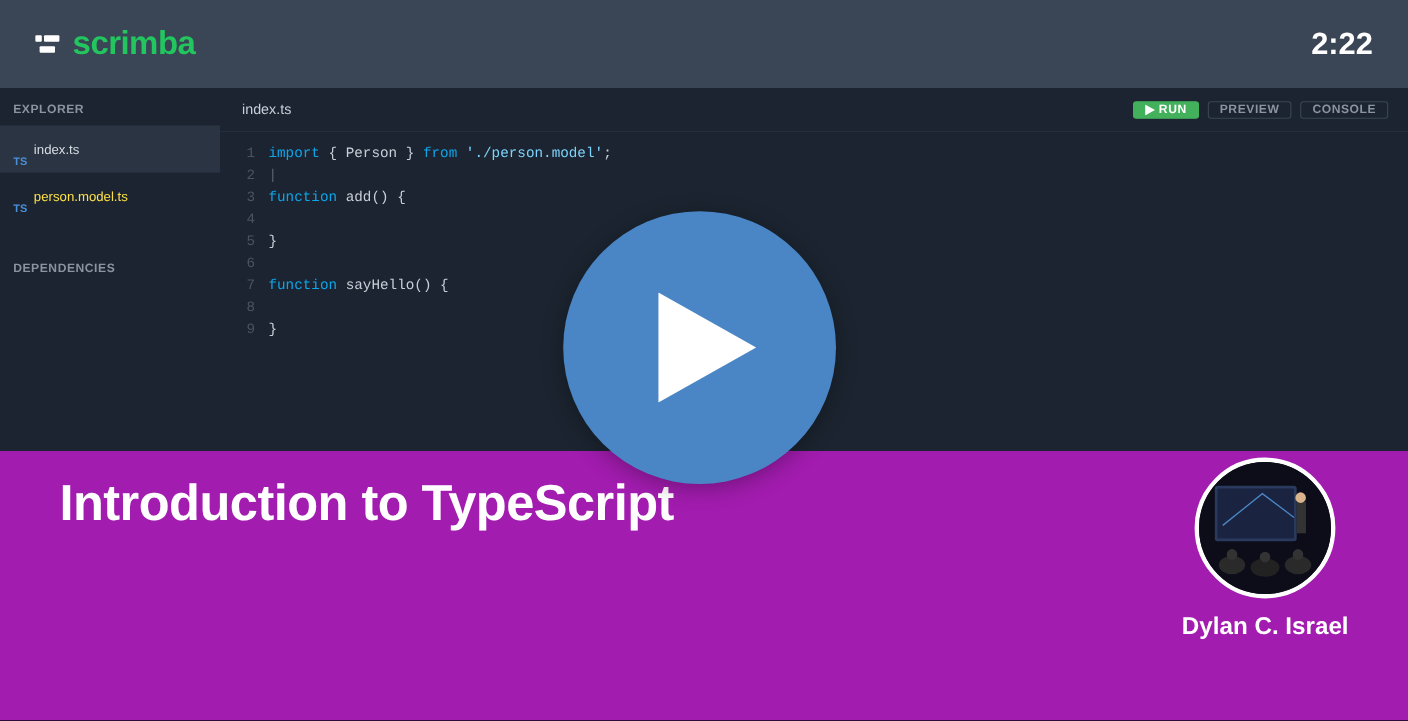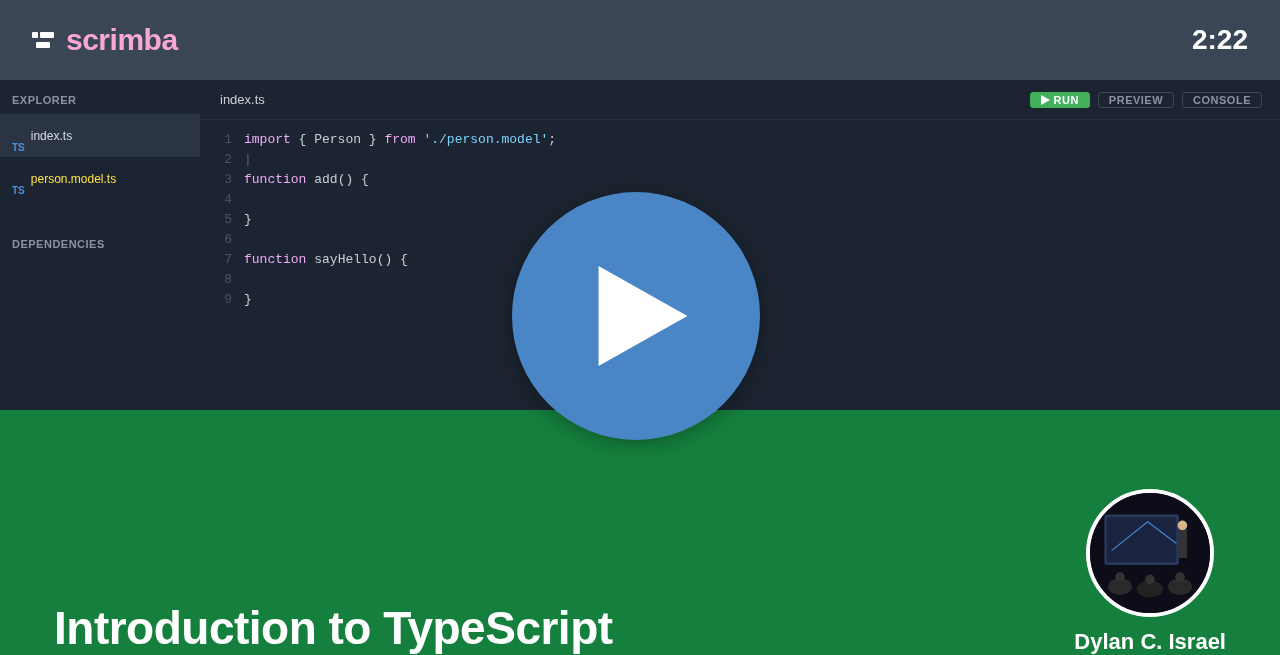--- a/index.html
+++ b/index.html
@@ -10,21 +10,21 @@
   .topbar {
     height: 80px;
     background: #3a4556;
     display: flex;
     align-items: center;
     justify-content: space-between;
     padding: 0 32px;
   }
   .logo { display: flex; align-items: center; gap: 10px; color: #fff; }
   .logo svg { display: block; }
-  .logo-text { font-size: 30px; font-weight: 700; letter-spacing: -0.5px; color:#f9a8d4;}
+  .logo-text { font-size: 30px; font-weight: 700; letter-spacing: -0.5px; color:#22c55e;}
   .timer { color: #fff; font-size: 28px; font-weight: 700; }
 
   
   .workspace {
     height: 330px;
     display: flex;
     background: #1b2430;
   }
   .sidebar {
     width: 200px;
@@ -90,33 +90,33 @@
     line-height: 20px;
   }
   .gutter {
     width: 44px;
     text-align: right;
     padding-right: 12px;
     color: #4a5363;
     user-select: none;
   }
   .code { flex: 1; color: #c9cfd8; white-space: pre; }
-  .kw { color: #f0abfc; }
+  .kw { color: #0ea5e9; }
   .str { color: #7dd3fc; }
   .cursor-bar { color: #5c6370; }
 
   
   .footer {
     height: 245px;
-    background: #15803d;
+    background: #a21caf;
     position: relative;
     color: #fff;
     padding: 0 54px;
     display: flex;
-    align-items: flex-end;
+    align-items: flex-start;
     justify-content: space-between;
   }
   .title { font-size: 46px; font-weight: 700; letter-spacing: -0.5px; margin-top:20px;}
   .author-block { display: flex; flex-direction: column; align-items: center; gap: 12px; margin-top: 6px;}
   .avatar {
     width: 128px; height: 128px; border-radius: 50%; border: 4px solid #fff;
     overflow: hidden; background: #1a1a2e; position: relative;
   }
   .avatar svg { width:100%; height:100%; display:block;}
   .author-name { font-size: 22px; font-weight: 600; }

